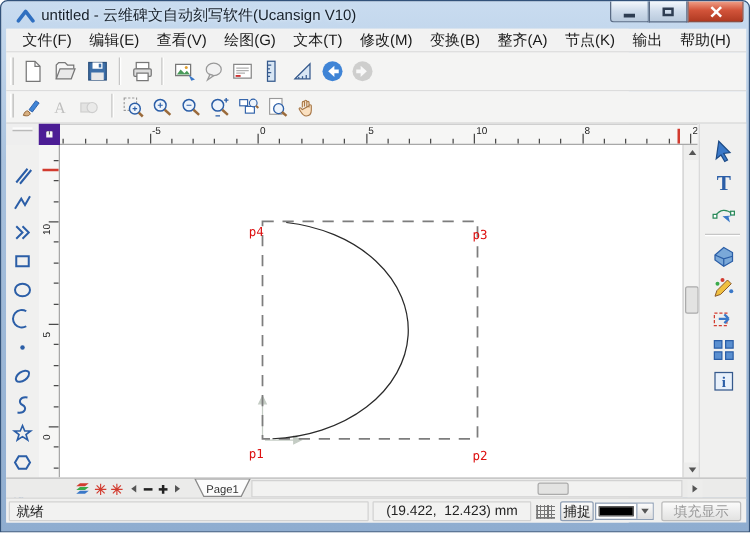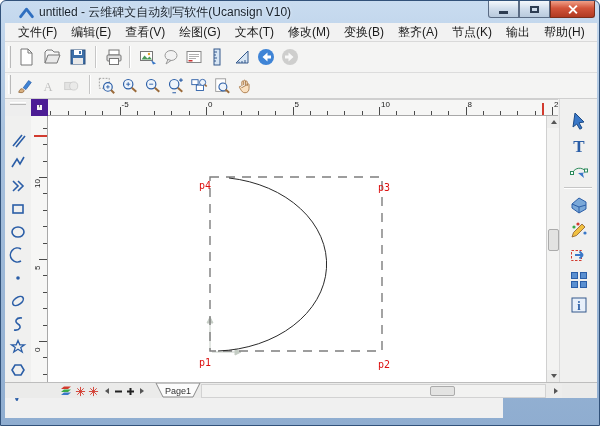--- a/index.html
+++ b/index.html
@@ -2,21 +2,21 @@
 <html><head>
 <meta charset="utf-8">
 <style>
   * { margin:0; padding:0; box-sizing:border-box; }
   html,body { width:600px; height:426px; }
   body { font-family:"Liberation Sans","DejaVu Sans",sans-serif; font-size:12px; color:#222; }
   .window { position:relative; width:600px; height:426px; overflow:hidden;
     background:linear-gradient(180deg,#c9dcf0 0%,#a9c2de 30%,#8fadd0 100%);
     border:1px solid #32527a; border-radius:6px 6px 0 0; }
   
-  .titlebar { position:absolute; left:0; top:0; width:600px; height:22px; display:flex; align-items:center; padding-left:18px; }
+  .titlebar { position:absolute; left:0; top:0; width:600px; height:22px; display:flex; align-items:center; padding-left:12px; }
   .app-icon { width:15px; height:13px; margin-right:5px; }
   .title-text { font-size:12px; color:#17202a; text-shadow:0 0 3px #e8f2fc; white-space:nowrap; }
   .winbtns { position:absolute; right:6px; top:0; display:flex; }
   .wbtn { width:31px; height:17px; border:1px solid #5a6b84; border-top:none; display:flex; align-items:center; justify-content:center;
     background:linear-gradient(180deg,#f4f8fc,#cfdceb 50%,#b9cadd); }
   .wbtn.min { border-radius:0 0 0 3px; }
   .wbtn.close { width:45px; border-radius:0 0 3px 0; background:linear-gradient(180deg,#f0a088,#d2543a 45%,#b03a22); border-color:#7c2d1a; }
   .glyph-min { width:9px; height:3px; background:#2e3d52; margin-top:6px; }
   .glyph-max { width:9px; height:7px; border:2px solid #2e3d52; background:transparent; }
   .glyph-x { position:relative; width:11px; height:11px; }
@@ -532,14 +532,35 @@
         <text x="23" y="11" text-anchor="middle" font-size="9" fill="#333">Page1</text>
       </svg>
       <div class="hscroll">
         <div class="hthumb"></div>
       </div>
       <div class="hright">
           <div class="tri-right"></div>
         </div>
     </div>
 
+    <div class="statusbar">
+      <div class="ssec" style="left:2px;width:288px">
+        <span>就绪</span>
+        </div>
+      <div class="ssec" style="left:293px;width:127px;justify-content:center">
+        <span style="white-space:pre">(19.422,  12.423) mm</span>
+        </div>
+      <div class="gridicon"></div>
+      <div class="sbtn" style="left:443px;width:27px">
+        <span>捕捉</span>
+        </div>
+      <div class="combo">
+        <div class="swatch" style="background: rgb(0, 0, 0);"></div>
+        <div class="combo-arrow">
+            <div class="tri-down"></div>
+          </div>
+      </div>
+      <div class="sbtn gray" style="left:524px;width:64px">
+        <span>填充显示</span>
+        </div>
+    </div>
   </div>
 </div>
 
 </body></html>

